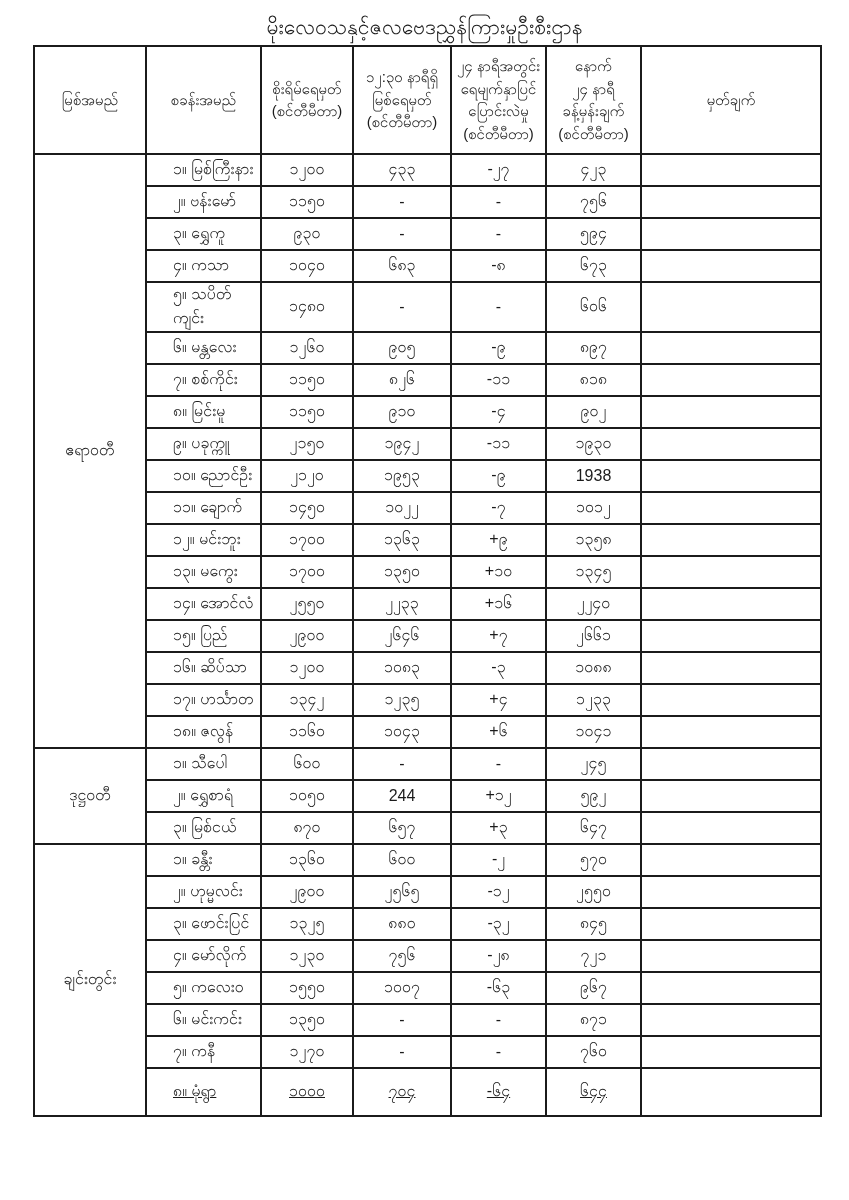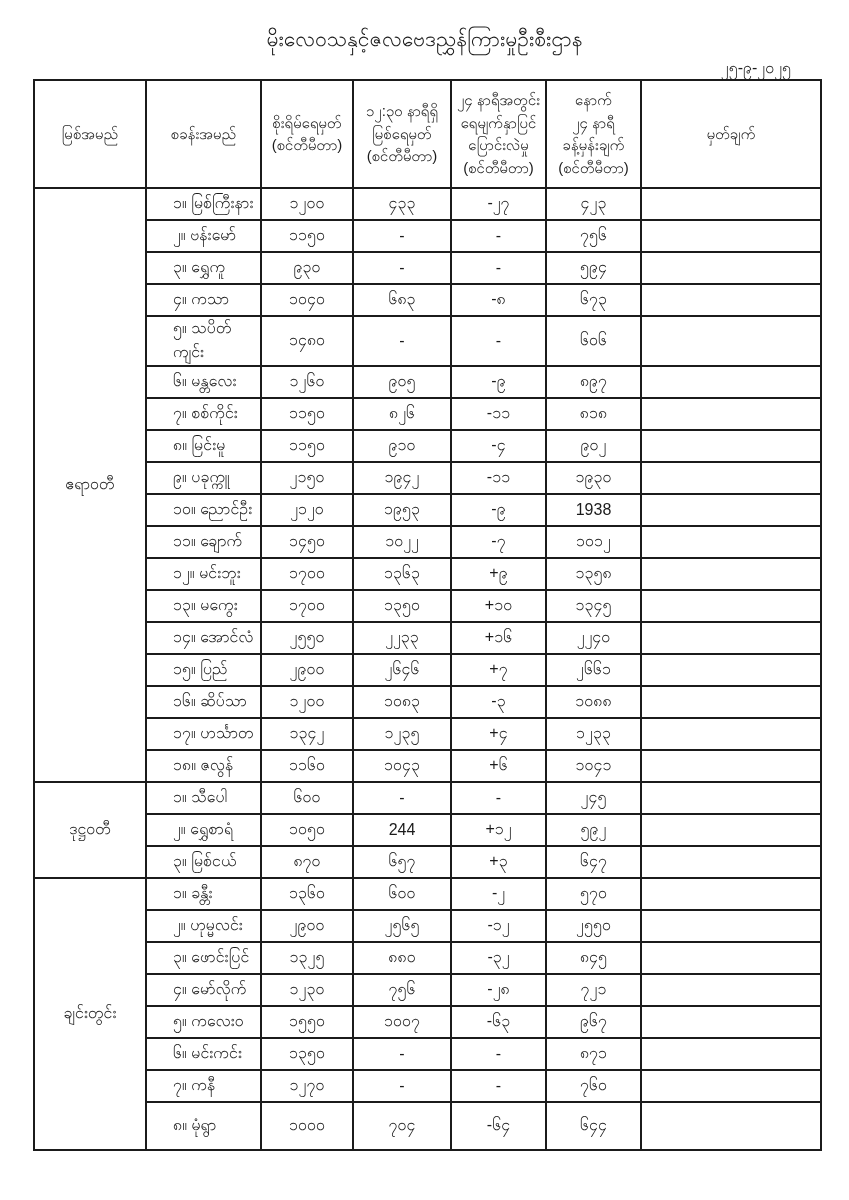--- a/index.html
+++ b/index.html
@@ -1,21 +1,21 @@
 <!DOCTYPE html>
 <html><head>
 <meta charset="utf-8">
 <style>
   html,body { margin:0; padding:0; background:#ffffff; }
   .page {
     width:849px; height:1200px; background:#ffffff; position:relative;
     font-family:"Liberation Sans","DejaVu Sans",sans-serif; color:#1b1b1b;
     overflow:hidden;
   }
-  .title-block { padding-top:20px; text-align:center; }
+  .title-block { padding-top:8px; text-align:center; }
   .title-line { font-size:21px; line-height:37px; font-weight:500; }
   .date-line {
     text-align:right; padding-right:58px; font-size:16px;
     line-height:20px; margin-top:1px; margin-bottom:1px;
   }
   table.river-table {
     border-collapse:collapse; margin-left:33px; width:787px;
     table-layout:fixed;
   }
   .river-table th, .river-table td {
@@ -24,30 +24,29 @@
   .river-table th {
     font-weight:normal; font-size:15px; line-height:1.5;
     white-space:pre-line; text-align:center; vertical-align:middle;
     padding:4px 2px; height:98px;
   }
   .river-table td { font-size:16px; height:30px; padding:0 4px; vertical-align:middle; }
   td.river-cell  { text-align:center; }
   td.station-cell{ text-align:left; padding-left:26px; }
   td.num-cell    { text-align:center; }
   td.remark-cell { text-align:left; }
-  tbody tr:last-child td { height:46px; }
+  tbody tr:last-child td { height:46px;text-decoration:underline; }
 </style>
 </head>
 <body>
 
 <div class="page">
   <div class="title-block">
     <div class="title-line">မိုးလေဝသနှင့်ဇလဗေဒညွှန်ကြားမှုဦးစီးဌာန</div>
   </div>
-  <div class="date-line">၂၅-၉-၂၀၂၅</div>
 
   <table class="river-table">
     <colgroup>
       <col style="width:112px">
         <col style="width:115px">
         <col style="width:92px">
       <col style="width:98px">
         <col style="width:95px">
         <col style="width:95px">
       <col style="width:180px">

